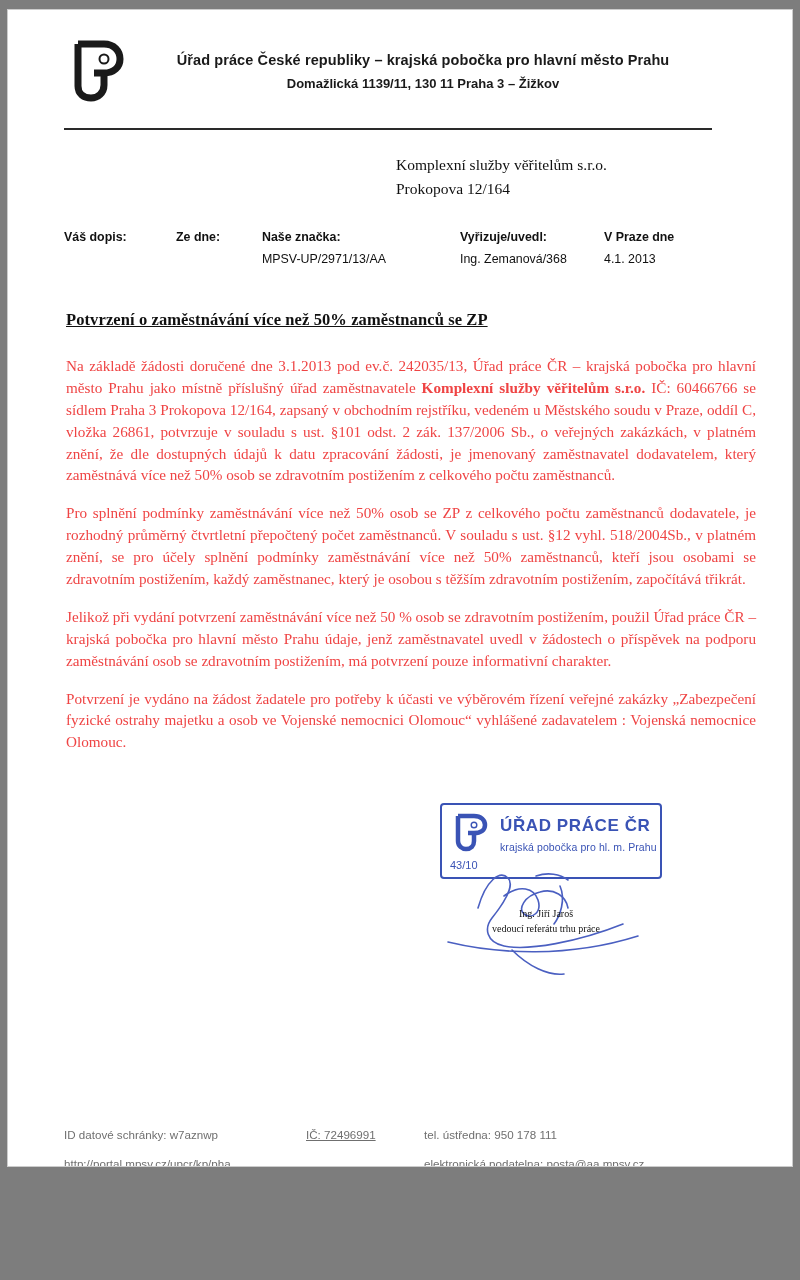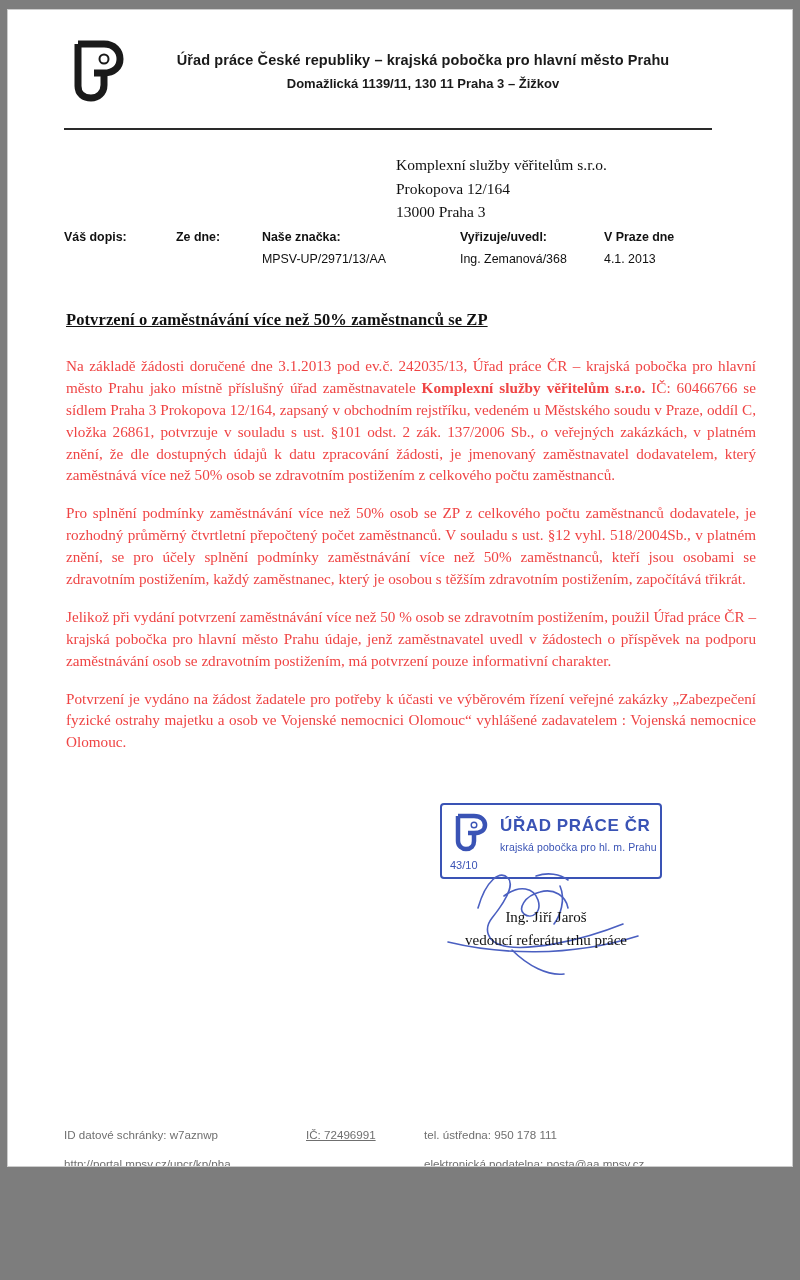--- a/index.html
+++ b/index.html
@@ -175,21 +175,21 @@
     pointer-events: none;
   }
 
   .signer {
     position: absolute;
     left: 388px;
     top: 896px;
     width: 300px;
     text-align: center;
     font-family: "Liberation Serif", serif;
-    font-size: 15px;
+    font-size: 10px;
     color: #111;
     line-height: 1.5;
   }
 
   
   .footer {
     position: absolute;
     left: 56px;
     top: 1118px;
     width: 660px;
@@ -219,21 +219,20 @@
     <div class="lh-text">
       <div class="lh-line1">Úřad práce České republiky – krajská pobočka pro hlavní město Prahu</div>
       <div class="lh-line2">Domažlická 1139/11, 130 11 Praha 3 – Žižkov</div>
     </div>
   </div>
   <div class="rule"></div>
 
   <div class="addressee">
     <div>Komplexní služby věřitelům s.r.o.</div>
     <div>Prokopova 12/164</div>
-    <div>13000 Praha 3</div>
   </div>
 
   <div class="refrow">
     <div class="refcol c1">
       <div class="hdr">Váš dopis:</div>
       <div class="val"></div>
     </div>
     <div class="refcol c2">
       <div class="hdr">Ze dne:</div>
       <div class="val"></div>

